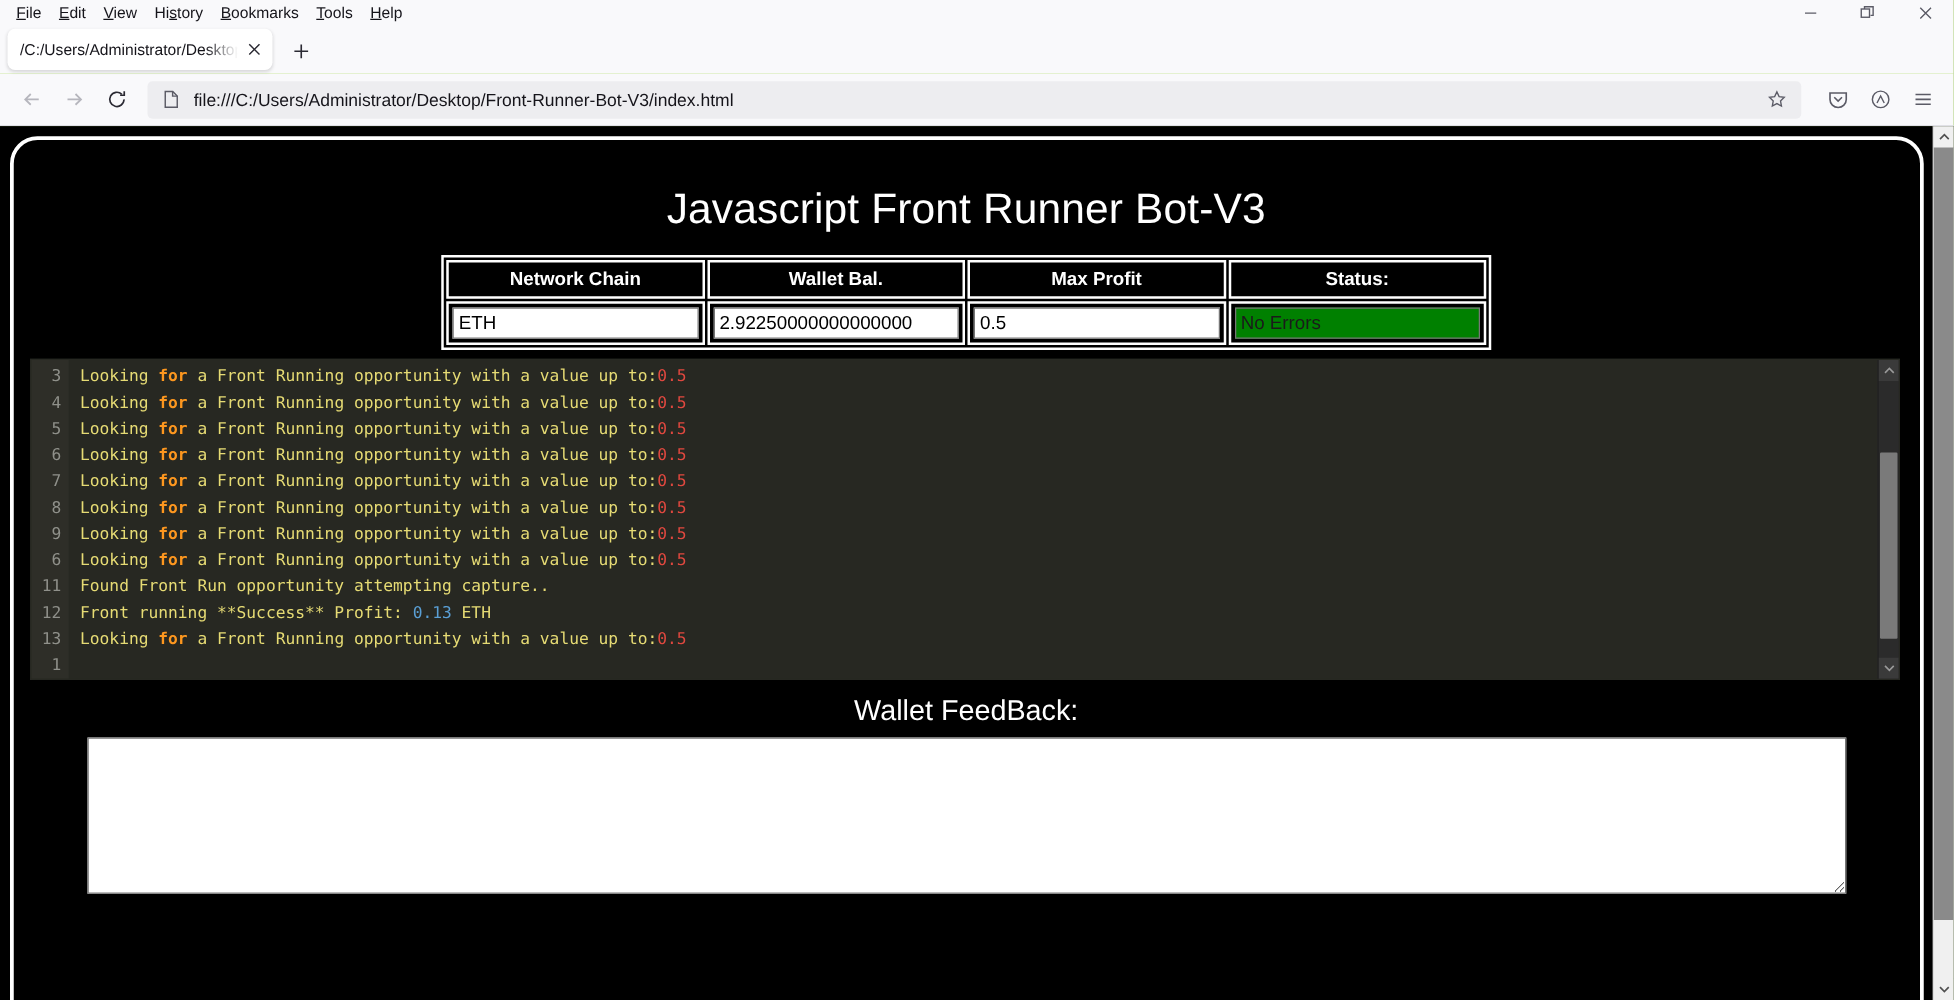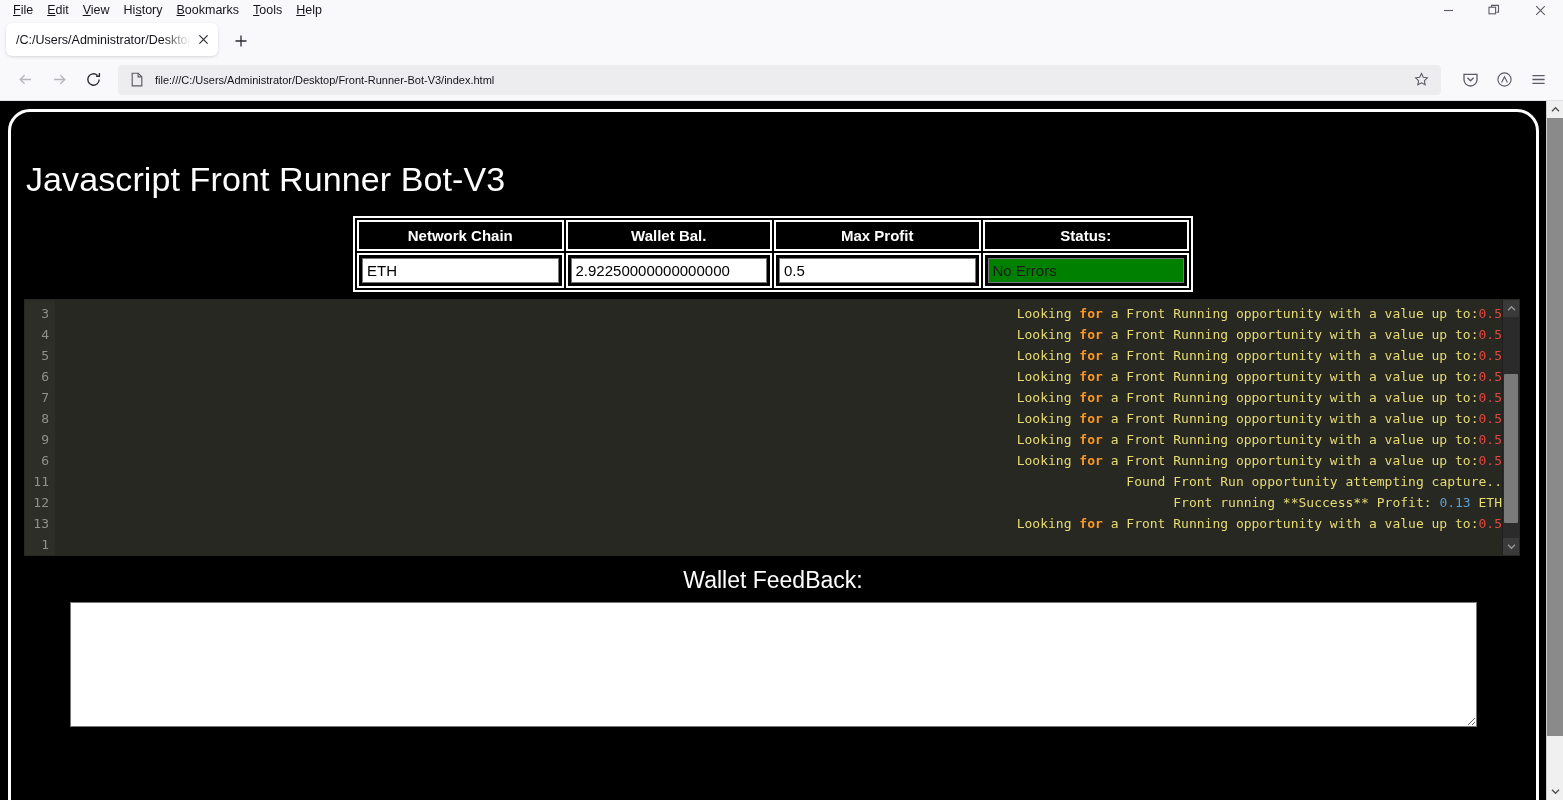--- a/index.html
+++ b/index.html
@@ -133,21 +133,21 @@
     padding: 0 6px 0 10px;
   }
   .url-icon {
     width: 18px; height: 18px;
     display: flex; align-items: center; justify-content: center;
     color: #5b5b66;
     flex: 0 0 auto;
   }
   .url-text {
     flex: 1 1 auto;
-    font-size: 11px;
+    font-size: 14px;
     color: #15141a;
     margin-left: 9px;
     white-space: nowrap;
     overflow: hidden;
   }
   .url-star {
     width: 28px; height: 26px;
     display: flex; align-items: center; justify-content: center;
     color: #5b5b66;
     flex: 0 0 auto;
@@ -189,28 +189,27 @@
     border-radius: 22px;
     pointer-events: none;
   }
   .page-inner {
     position: relative;
     padding: 0 26px;
     height: 100%;
   }
 
   h1.app-title {
-    text-align: left;
+    text-align: center;
     color: #ffffff;
     font-weight: 400;
     font-size: 34px;
     line-height: 38px;
     padding-top: 47px;
     letter-spacing: .1px;
-    margin-top: 12px;
   }
 
   
   .stats-wrap {
     display: flex;
     justify-content: center;
     margin-top: 18px;
   }
   table.stats {
     border-collapse: separate;
@@ -272,21 +271,20 @@
     color: #8f908a;
     padding-right: 6px;
     display: block;
     height: 21px;
   }
   .loglines {
     flex: 1 1 auto;
     padding-top: 3px;
     padding-left: 9px;
     overflow: hidden;
-    text-align: right;
   }
   .loglines .lg {
     font-family: "DejaVu Sans Mono", monospace;
     font-size: 13px;
     line-height: 21px;
     height: 21px;
     white-space: pre;
     color: #e6db74;
   }
   .tok-kw   { color: #fd971f; font-weight: bold; }

